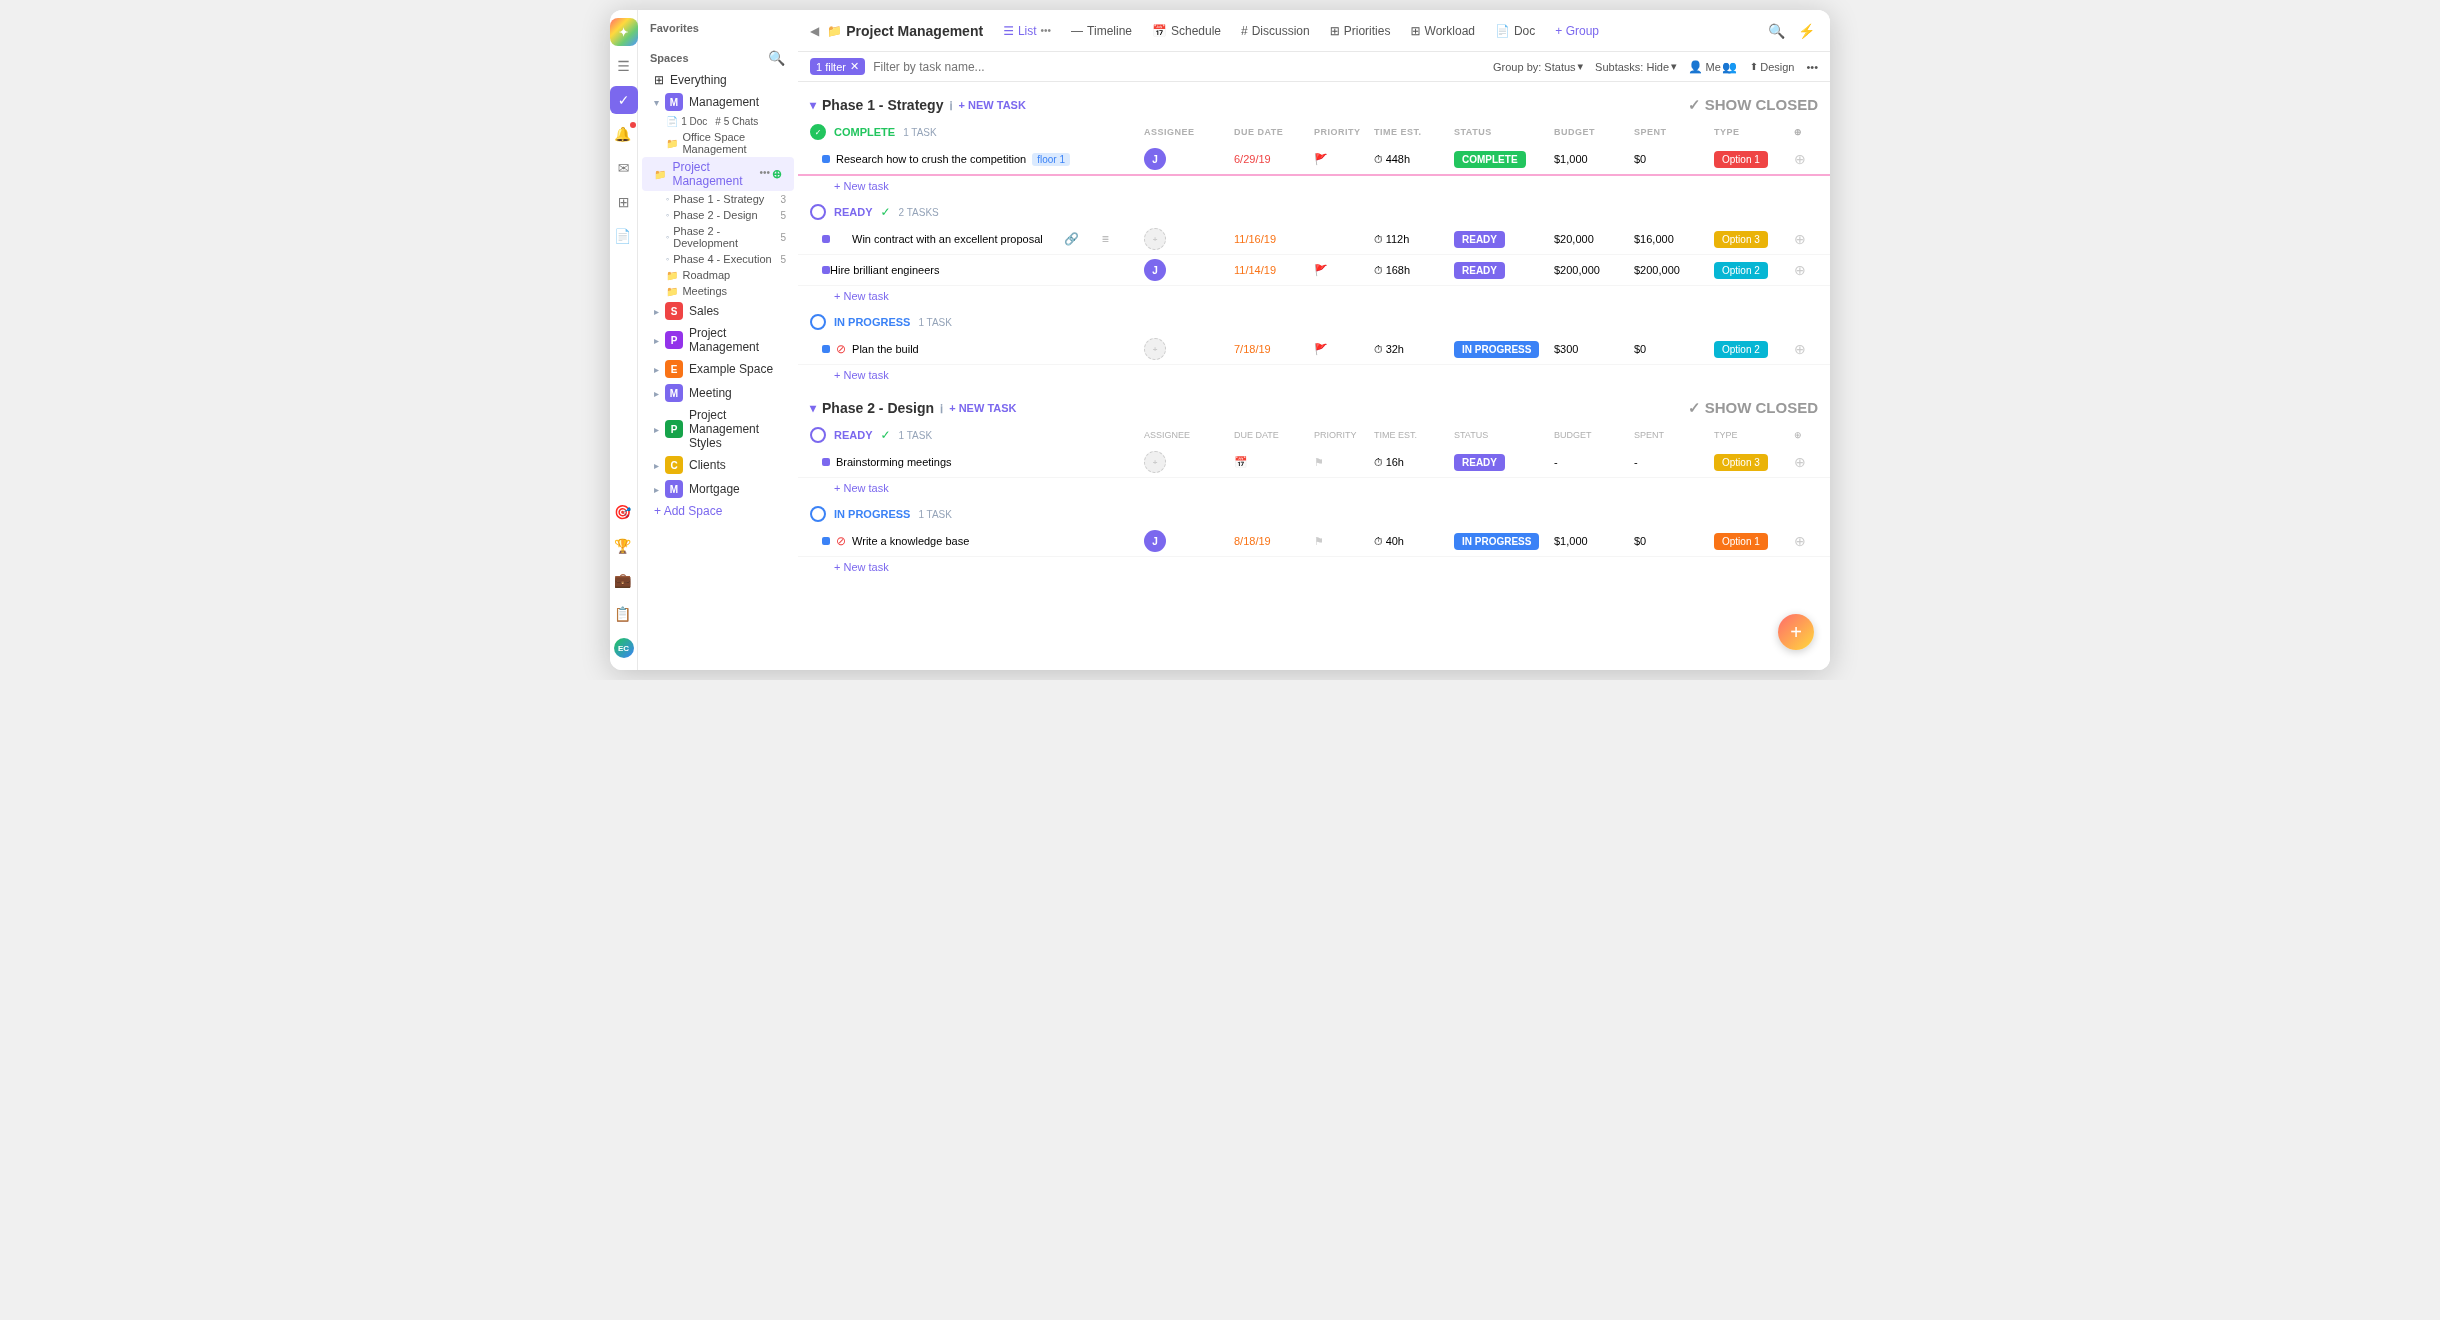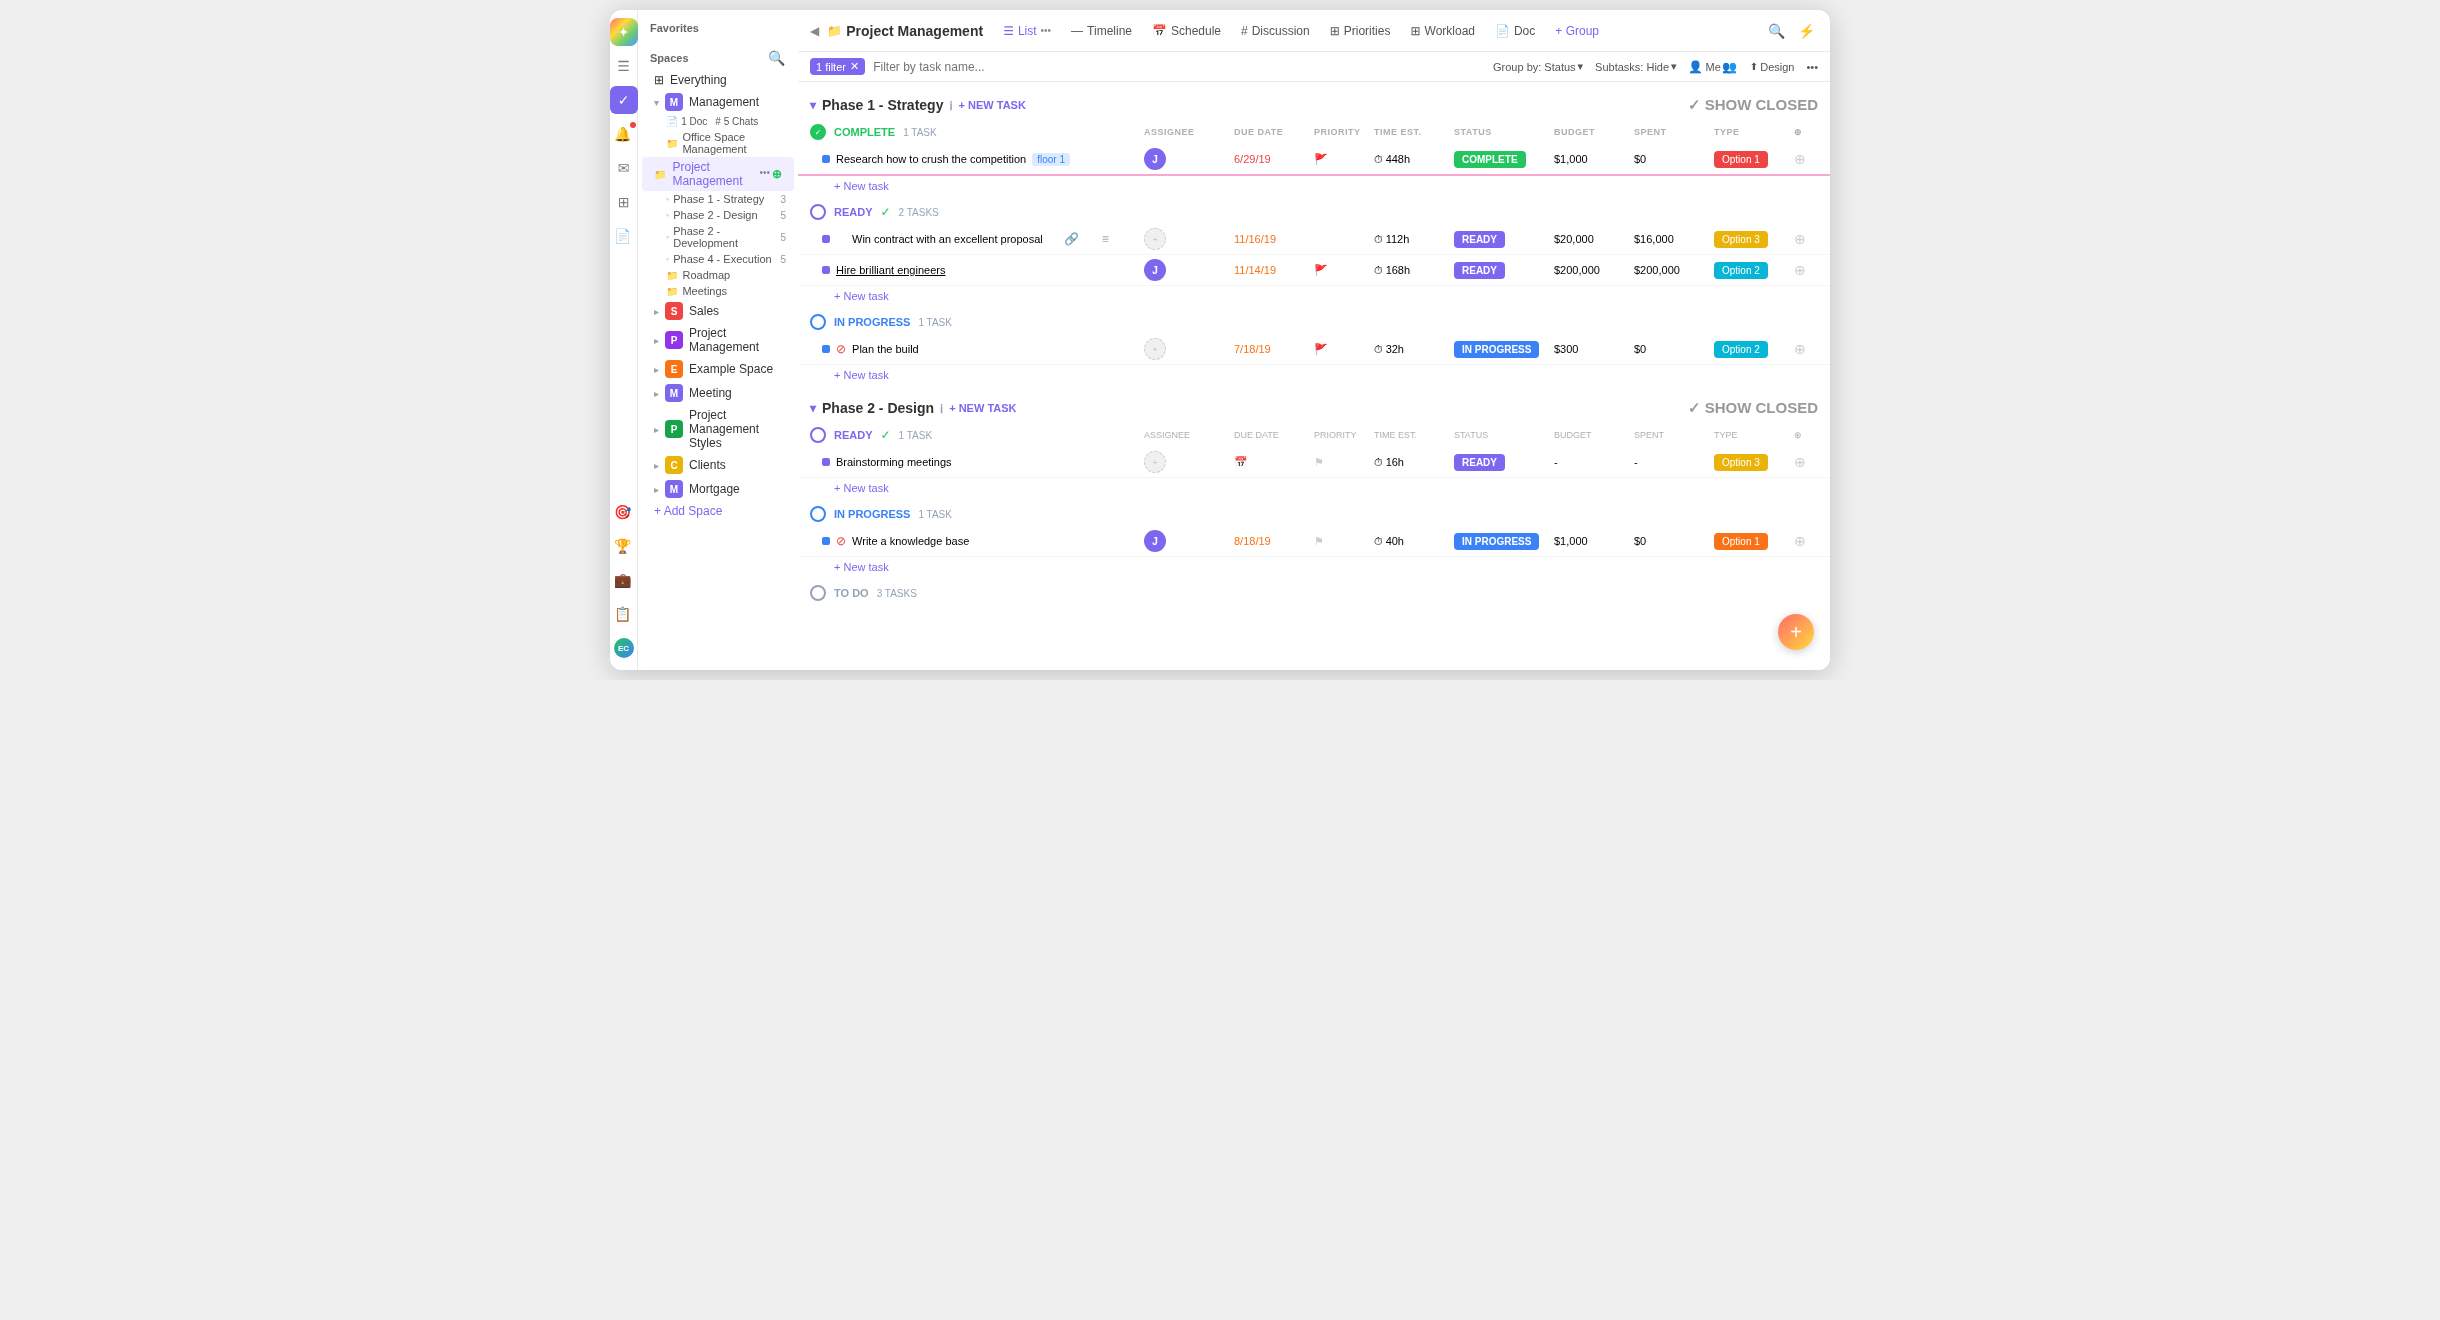--- a/index.html
+++ b/index.html
@@ -660,21 +660,21 @@
             </div>
             <div>$20,000</div>
             <div>$16,000</div>
             <div>
               <span class="type-badge option3">Option 3</span>
             </div>
             <div style="color:#ccc;font-size:14px;cursor:pointer;">⊕</div>
           </div>
 
           <div style="display:grid;grid-template-columns:1fr 90px 80px 60px 80px 100px 80px 80px 80px 24px;padding:4px 12px 4px 24px;align-items:center;border-bottom:1px solid #f5f5f5;font-size:11px;">
-            <div style="display:flex;align-items:center;gap:6px;text-decoration:underline;">
+            <div style="display:flex;align-items:center;gap:0;">
               <div class="task-dot purple"></div>
               <span>Hire brilliant engineers</span>
             </div>
             <div>
               <div class="assignee-avatar">J</div>
             </div>
             <div style="color:#f97316;">11/14/19</div>
             <div style="color:#eab308;">🚩</div>
             <div>⏱ 168h</div>
             <div>
@@ -805,27 +805,20 @@
             <div>$1,000</div>
             <div>$0</div>
             <div>
               <span class="type-badge option1-orange">Option 1</span>
             </div>
             <div style="color:#ccc;font-size:14px;cursor:pointer;">⊕</div>
           </div>
           <div class="add-task">+ New task</div>
         </div>
 
-        <div class="status-group">
-          <div class="status-header">
-            <div class="status-circle todo"></div>
-            <span style="font-weight:600;font-size:11px;color:#94a3b8;">TO DO</span>
-            <span style="color:#94a3b8;font-size:10px;">3 TASKS</span>
-          </div>
-        </div>
 
       </div>
 
     </div>
 
     <div class="add-fab" style="position:absolute;bottom:20px;right:16px;">
       <span>+</span>
     </div>
   </div>
 </div>

